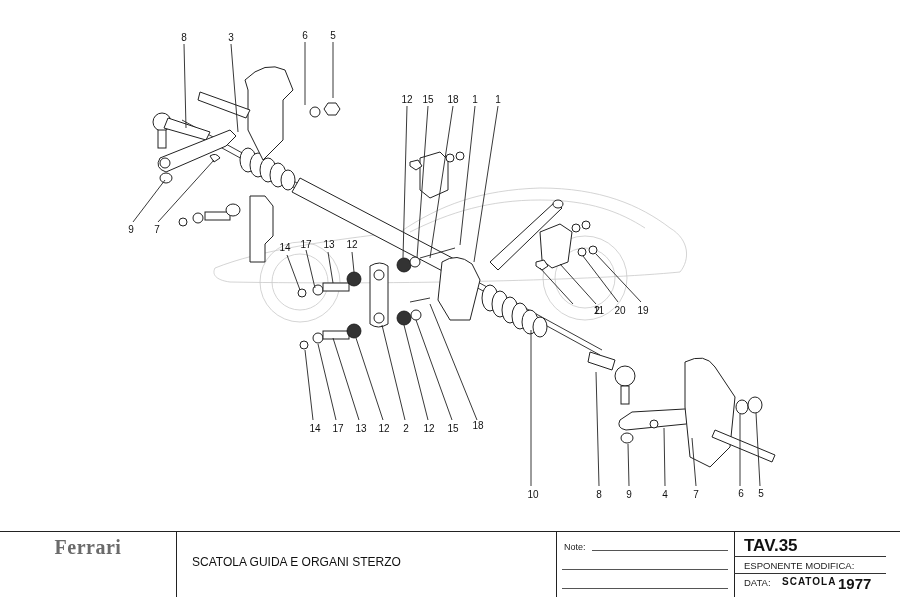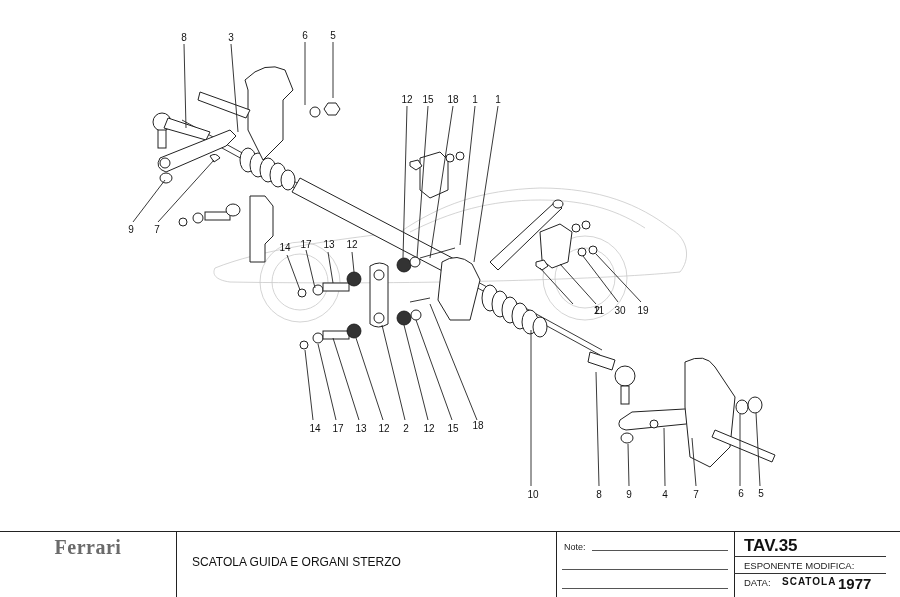--- a/index.html
+++ b/index.html
@@ -199,21 +199,21 @@
 <div class="callout" style="left:475px;top:95px">1</div>
 <div class="callout" style="left:498px;top:95px">1</div>
 <div class="callout" style="left:131px;top:225px">9</div>
 <div class="callout" style="left:157px;top:225px">7</div>
 <div class="callout" style="left:285px;top:243px">14</div>
 <div class="callout" style="left:306px;top:240px">17</div>
 <div class="callout" style="left:329px;top:240px">13</div>
 <div class="callout" style="left:352px;top:240px">12</div>
 <div class="callout" style="left:599px;top:306px">11</div>
 <div class="callout" style="left:597px;top:306px">2</div>
-<div class="callout" style="left:620px;top:306px">30</div>
+<div class="callout" style="left:620px;top:306px">20</div>
 <div class="callout" style="left:643px;top:306px">19</div>
 <div class="callout" style="left:315px;top:424px">14</div>
 <div class="callout" style="left:338px;top:424px">17</div>
 <div class="callout" style="left:361px;top:424px">13</div>
 <div class="callout" style="left:384px;top:424px">12</div>
 <div class="callout" style="left:406px;top:424px">2</div>
 <div class="callout" style="left:429px;top:424px">12</div>
 <div class="callout" style="left:453px;top:424px">15</div>
 <div class="callout" style="left:478px;top:421px">18</div>
 <div class="callout" style="left:533px;top:490px">10</div>

